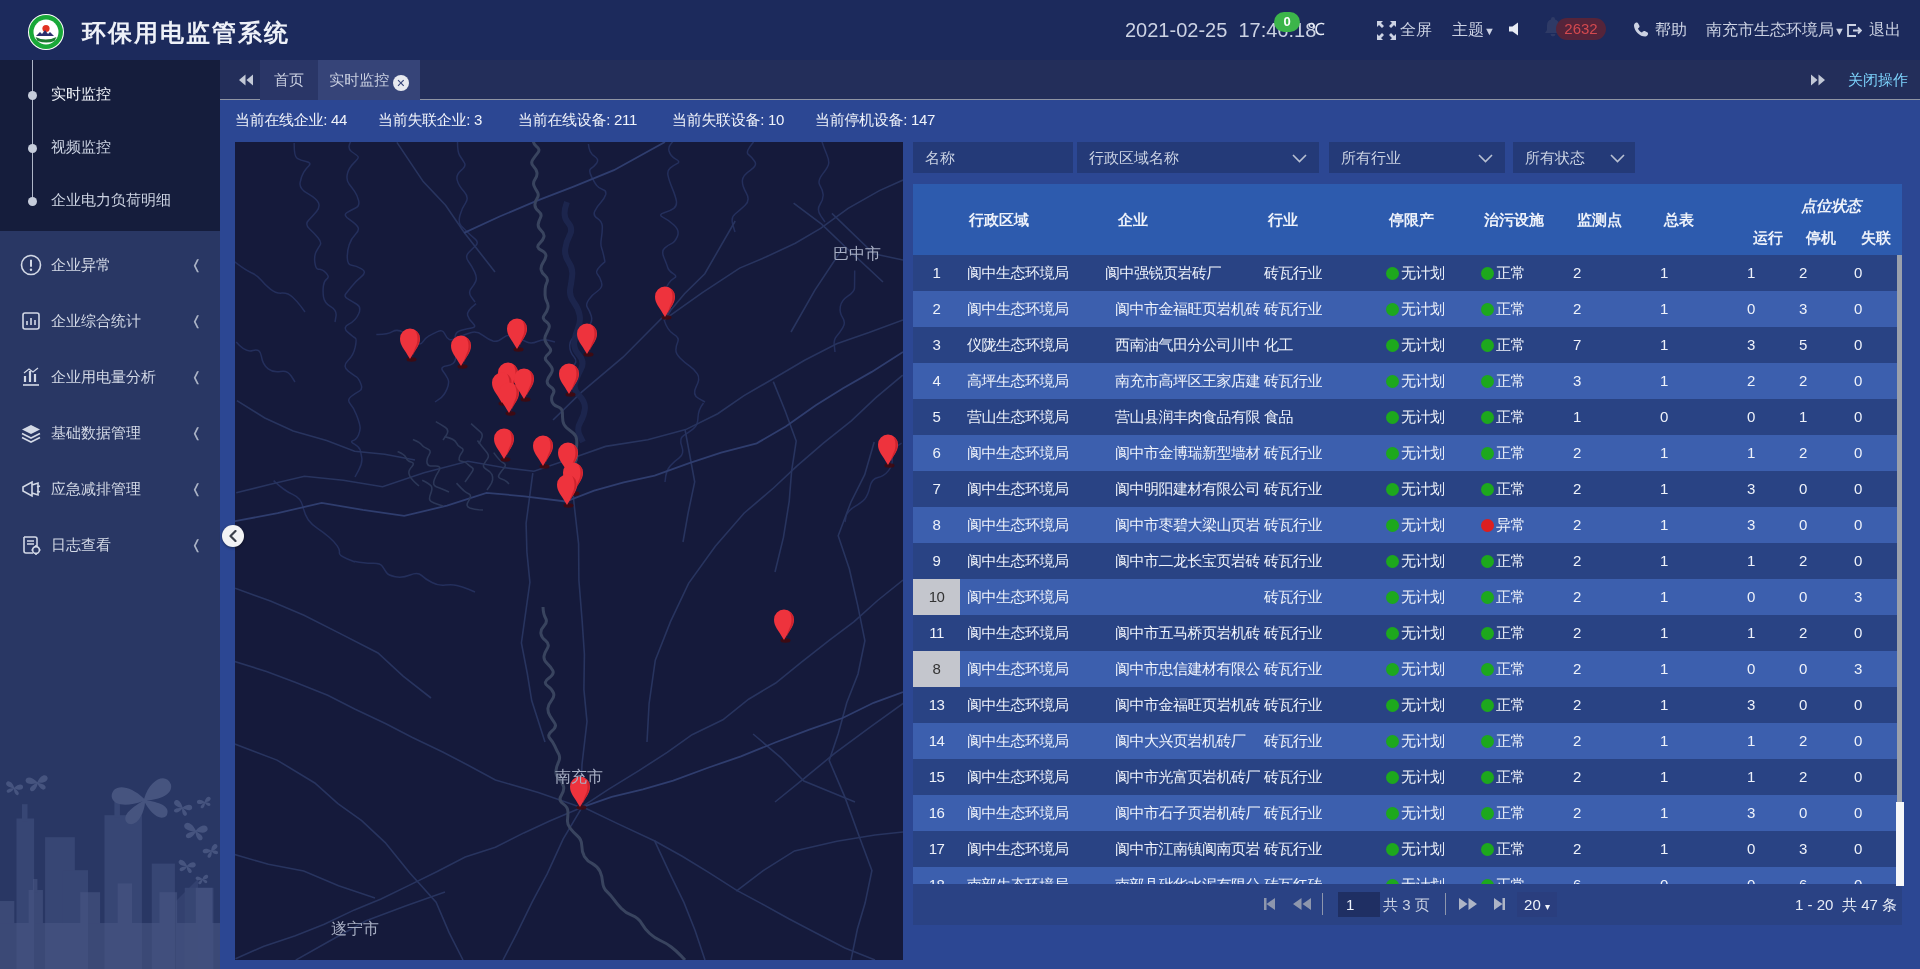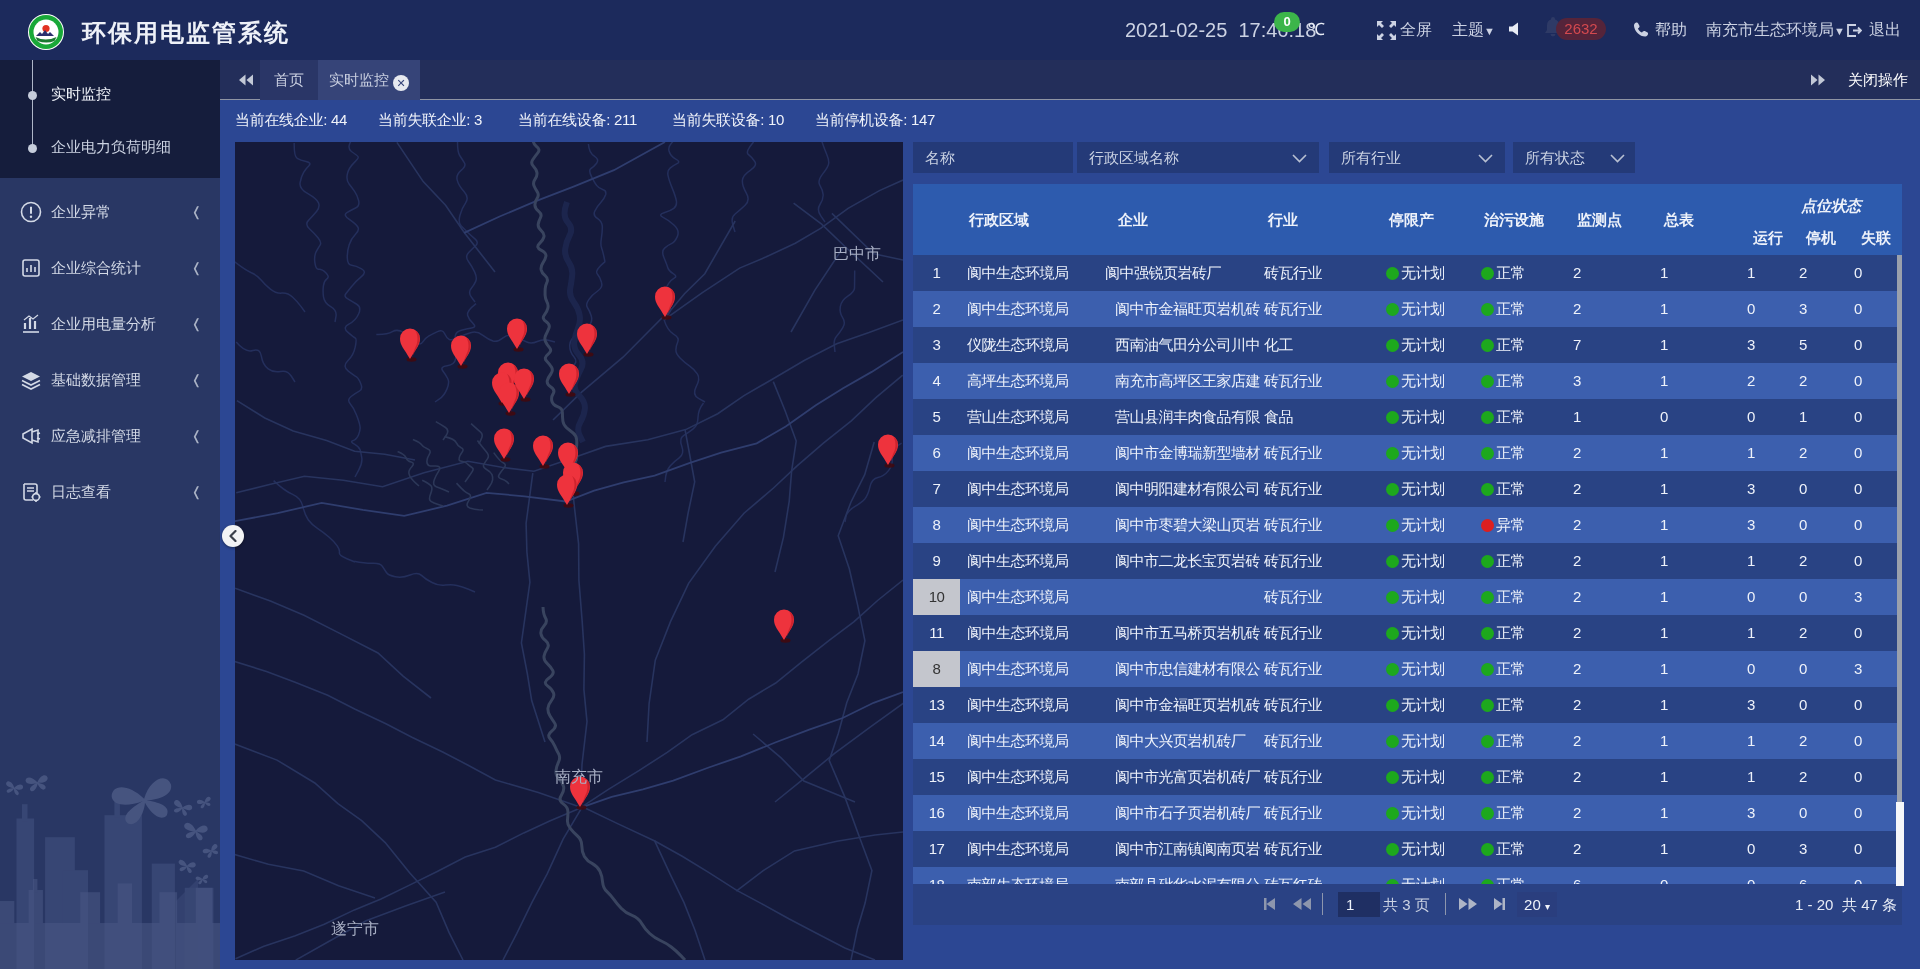--- a/index.html
+++ b/index.html
@@ -83,20 +83,21 @@
     <path d="M11 3 H3 V14 H11"></path>
     <path d="M8 8.5 H16 M13 5.5 l3 3 -3 3"></path>
   </svg>
   <div class="hright" style="left:1869px;">退出</div>
 </div>
 
 <div id="sidebar">
   <div id="submenu">
     <div id="subline"></div>
     <div class="smitem" style="color:#f2f5fb;"><span class="dot"></span>实时监控</div>
+    <div class="smitem"><span class="dot"></span>视频监控</div>
     <div class="smitem"><span class="dot"></span>企业电力负荷明细</div>
   </div>
   <div class="mitem" style="margin-top:6px;">
     <svg class="mic" viewBox="0 0 22 22" fill="none" stroke="#d3d9e6" stroke-width="1.6">
       <circle cx="11" cy="11" r="9.5"></circle>
         <path d="M11 5.8 v7" stroke-width="2"></path>
         <circle cx="11" cy="15.8" r="1.2" fill="#d3d9e6" stroke="none"></circle>
     </svg>
     <span class="mtxt">企业异常</span>
       <span class="chev">❬</span>
@@ -197,25 +198,25 @@
         </g>
   </g>
 </svg>
 </div>
 
 <div id="tabbar">
   <svg class="abs" style="left:19px;top:14px" width="14" height="12" viewBox="0 0 14 12" fill="#c2c8d6">
       <path d="M6.5 0.5 v11 L0 6 z M14 0.5 v11 L7.5 6 z"></path>
     </svg>
   <div class="tab" style="left:40px;width:58px;background:#2a3667;">首页</div>
-  <div class="tab" style="left:98px;width:102px;background:#364478;">实时监控 <span style="display:inline-block;width:16px;height:16px;border-radius:50%;background:#e7e9ef;color:#364478;font-size:11px;line-height:16px;vertical-align:-2px;">✕</span></div>
+  <div class="tab" style="left:98px;width:102px;background:#364478;font-family:Liberation Serif, serif;">实时监控 <span style="display:inline-block;width:16px;height:16px;border-radius:50%;background:#e7e9ef;color:#364478;font-size:11px;line-height:16px;vertical-align:-2px;">✕</span></div>
   <svg class="abs" style="right:95px;top:14px" width="14" height="12" viewBox="0 0 14 12" fill="#c2c8d6">
       <path d="M0 0.5 l6.5 5.5 L0 11.5 z M7.5 0.5 l6.5 5.5 -6.5 5.5 z"></path>
     </svg>
-  <div class="abs" style="right:12px;top:0;color:#ffffff;line-height:40px;font-size:15px;">关闭操作</div>
+  <div class="abs" style="right:12px;top:0;color:#7dd3fc;line-height:40px;font-size:15px;">关闭操作</div>
 </div>
 
 <div id="stats">
   <span style="left:15px;">当前在线企业: 44</span>
   <span style="left:158px;">当前失联企业: 3</span>
   <span style="left:298px;">当前在线设备: 211</span>
   <span style="left:452px;">当前失联设备: 10</span>
   <span style="left:595px;">当前停机设备: 147</span>
 </div>
 

